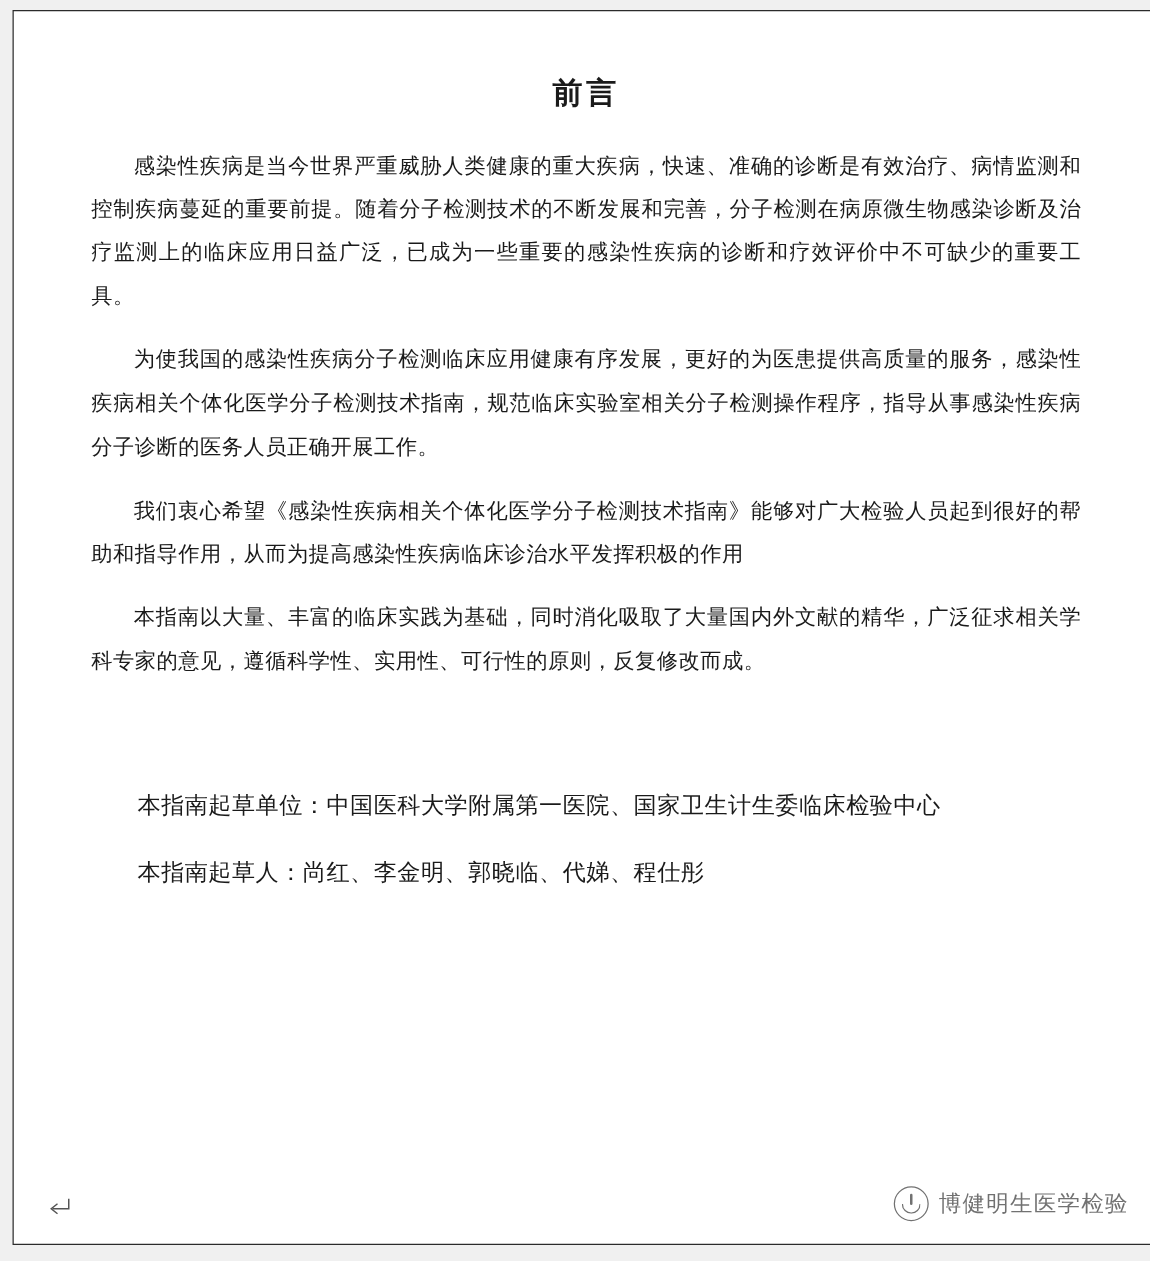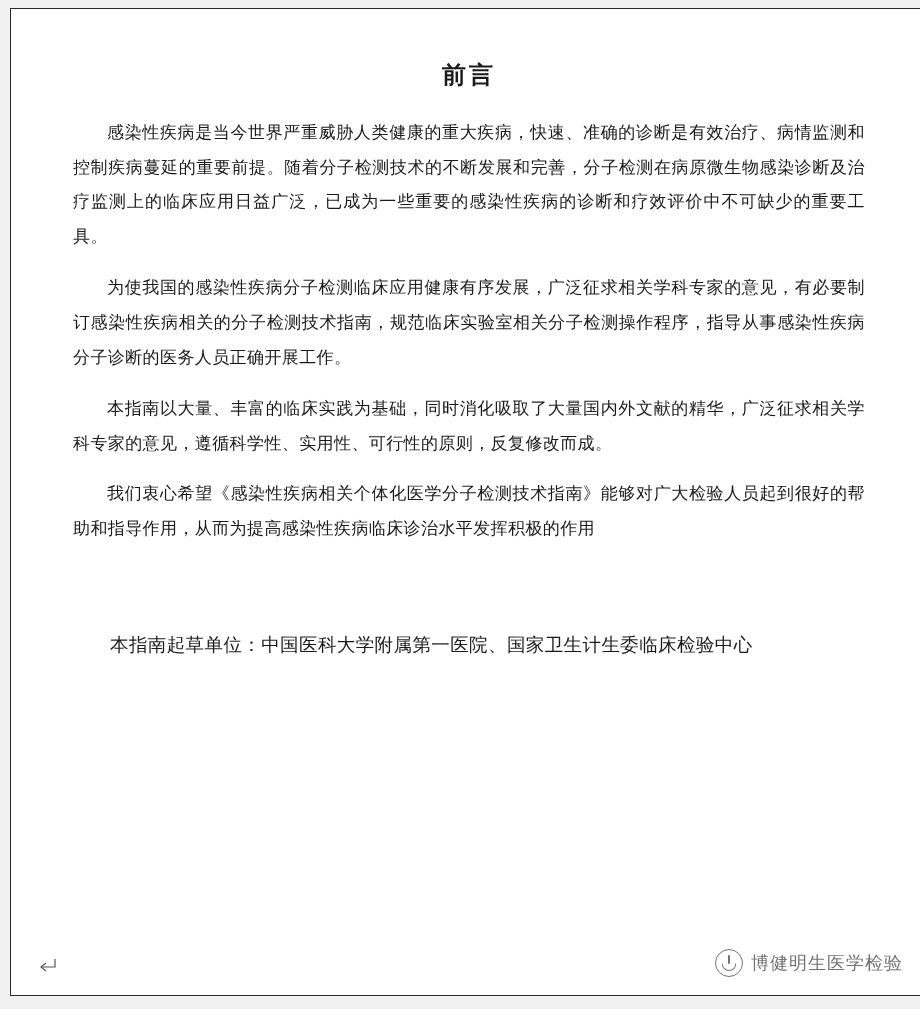--- a/index.html
+++ b/index.html
@@ -145,27 +145,28 @@
 <div class="bg-edge bg-bottom"></div>
 <div class="bg-edge bg-left"></div>
 <div class="bg-edge bg-right"></div>
 
 <div class="page">
   <div class="page-inner">
 
     <h1 class="doc-title">前言</h1>
 
     <p class="para">感染性疾病是当今世界严重威胁人类健康的重大疾病，快速、准确的诊断是有效治疗、病情监测和控制疾病蔓延的重要前提。随着分子检测技术的不断发展和完善，分子检测在病原微生物感染诊断及治疗监测上的临床应用日益广泛，已成为一些重要的感染性疾病的诊断和疗效评价中不可缺少的重要工具。</p>
-    <p class="para">为使我国的感染性疾病分子检测临床应用健康有序发展，广泛征求相关学科专家的意见，有必要制订感染性疾病相关的分子检测技术指南，规范临床实验室相关分子检测操作程序，指导从事感染性疾病分子诊断的医务人员正确开展工作。</p>
+    <p class="para">为使我国的感染性疾病分子检测临床应用健康有序发展，更好的为医患提供高质量的服务，感染性疾病相关个体化医学分子检测技术指南，规范临床实验室相关分子检测操作程序，指导从事感染性疾病分子诊断的医务人员正确开展工作。</p>
+    <p class="para">我们衷心希望《感染性疾病相关个体化医学分子检测技术指南》能够对广大检验人员起到很好的帮助和指导作用，从而为提高感染性疾病临床诊治水平发挥积极的作用</p>
     <p class="para">本指南以大量、丰富的临床实践为基础，同时消化吸取了大量国内外文献的精华，广泛征求相关学科专家的意见，遵循科学性、实用性、可行性的原则，反复修改而成。</p>
-    <p class="para">我们衷心希望《感染性疾病相关个体化医学分子检测技术指南》能够对广大检验人员起到很好的帮助和指导作用，从而为提高感染性疾病临床诊治水平发挥积极的作用</p>
 
     <div class="spacer"></div>
 
     <p class="credit">本指南起草单位：中国医科大学附属第一医院、国家卫生计生委临床检验中心</p>
+    <p class="credit">本指南起草人：尚红、李金明、郭晓临、代娣、程仕彤</p>
 
   </div>
 
   <div class="pilcrow-mark">
     <svg width="20" height="16" viewBox="0 0 20 16" aria-hidden="true">
       <path d="M18 2 L18 10 L5 10" fill="none" stroke="#555" stroke-width="1.2"></path>
       <path d="M9 6 L4 10 L9 14" fill="none" stroke="#555" stroke-width="1.2"></path>
     </svg>
   </div>
 

